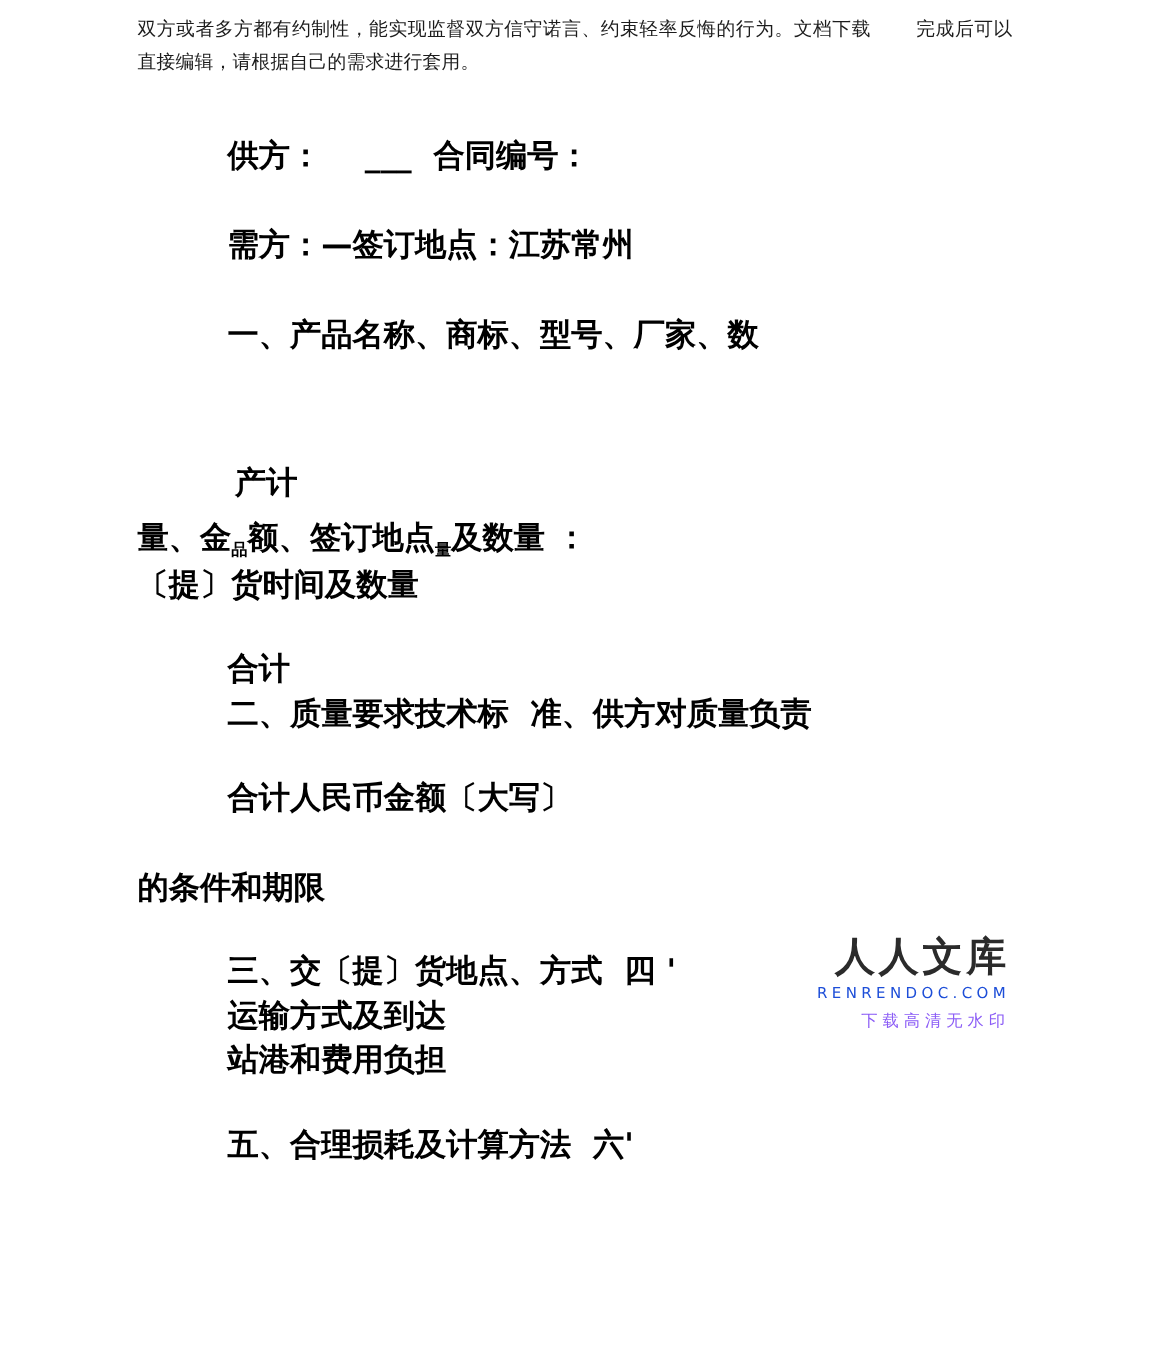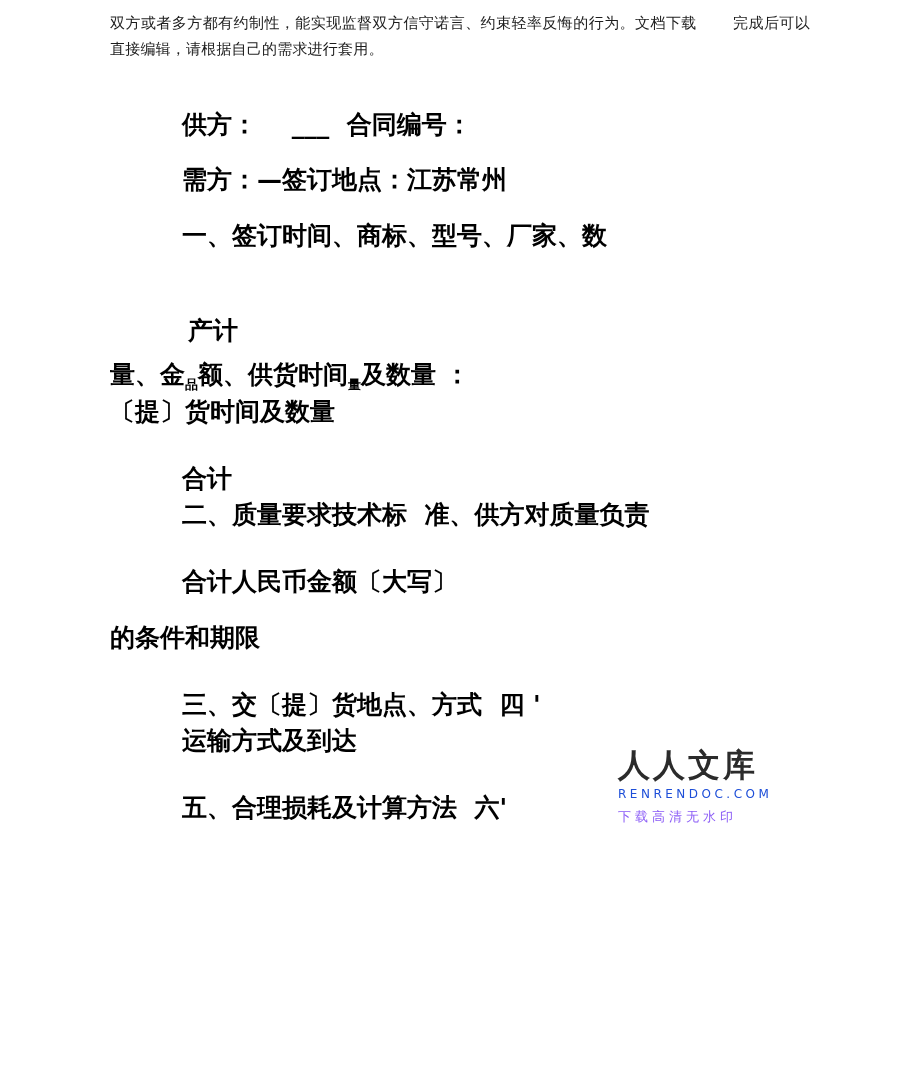--- a/index.html
+++ b/index.html
@@ -48,35 +48,35 @@
   .indent {
     padding-left: 72px;
   }
   .indent-small {
     padding-left: 78px;
   }
   .noindent {
     padding-left: 0;
   }
   .sp-18 { margin-top: 18px; }
-  .sp-36 { margin-top: 20px; }
+  .sp-36 { margin-top: 36px; }
   .sp-50 { margin-top: 32px; }
-  .sp-60 { margin-top: 60px; }
+  .sp-60 { margin-top: 83px; }
   .sp-8  { margin-top: 8px; }
   .sub {
     font-size: 13px;
     vertical-align: sub;
     font-weight: 600;
   }
   .watermark {
     position: absolute;
     right: 112px;
     bottom: 96px;
     width: 190px;
-    text-align: left;
+    text-align: right;
     user-select: none;
   }
   .wm-title {
     font-size: 32px;
     font-weight: 700;
     color: #2b2b2b;
     letter-spacing: 3px;
     line-height: 1.1;
   }
   .wm-sub {
@@ -99,40 +99,41 @@
 
   <p class="intro"><span>双方或者多方都有约制性，能实现监督双方信守诺言、约束轻率反悔的行为。文档下载</span><span class="gap"></span><span>完成后可以直接编辑，请根据自己的需求进行套用。</span></p>
 
   <div class="body-block">
 
     <div class="line indent sp-18">供方：    ___  合同编号：</div>
 
     <div class="line indent sp-36">需方：—签订地点：江苏常州</div>
 
 
-    <div class="line indent sp-36">一、签订时间、商标、型号、厂家、数</div>
+    <div class="line indent sp-36">一、产品名称、商标、型号、厂家、数</div>
 
     <div class="line indent-small sp-60">产计</div>
 
-    <div class="line noindent sp-8"><span>量、金</span><span class="sub">品</span><span>额、供货时间</span><span class="sub">量</span><span>及数量 ：</span></div>
+    <div class="line noindent sp-8"><span>量、金</span><span class="sub">品</span><span>额、签订地点</span><span class="sub">量</span><span>及数量 ：</span></div>
 
     <div class="line noindent">〔提〕货时间及数量</div>
 
     <div class="line indent sp-50">合计</div>
 
     <div class="line indent">二、质量要求技术标  准、供方对质量负责</div>
 
     <div class="line indent sp-50">合计人民币金额〔大写〕</div>
 
     <div class="line noindent sp-36">的条件和期限</div>
 
     <div class="line indent sp-50">三、交〔提〕货地点、方式  四 '</div>
 
     <div class="line indent">运输方式及到达</div>
 
+    <div class="line indent">站港和费用负担</div>
 
     <div class="line indent sp-50">五、合理损耗及计算方法  六'</div>
 
   </div>
 
   <div class="watermark">
     <div class="wm-title">人人文库</div>
     <div class="wm-sub">RENRENDOC.COM</div>
     <div class="wm-tag">下载高清无水印</div>
   </div>

